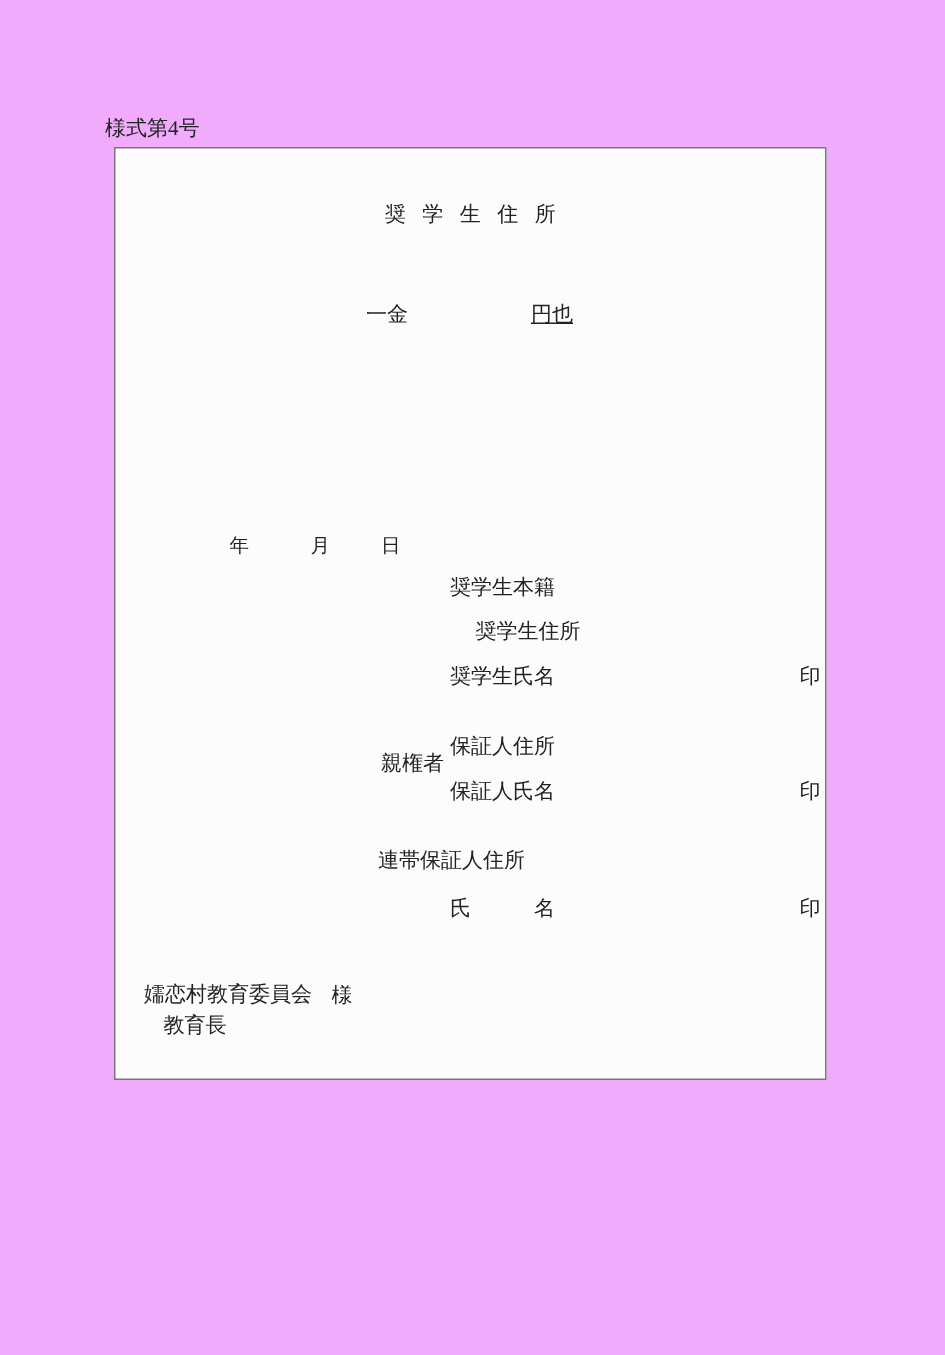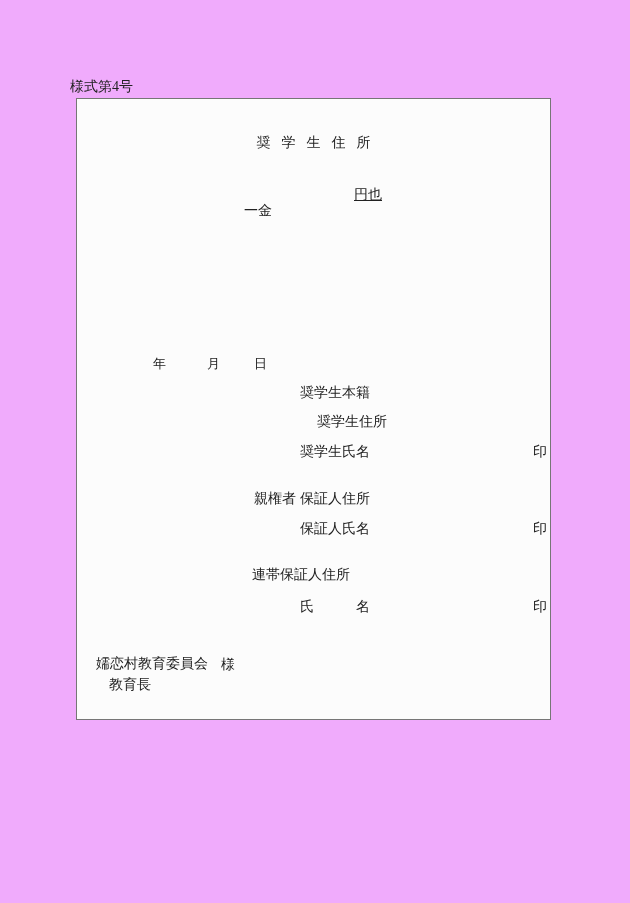--- a/index.html
+++ b/index.html
@@ -65,33 +65,33 @@
 
 <div class="page">
 
   <div class="form-no">様式第4号</div>
 
   <div class="box">
 
     <div class="title">奨学生住所</div>
 
     <span class="pos" style="left:167px; top:103px;">一金</span>
-    <span class="pos" style="left:277px; top:87px;text-decoration:underline;">円也</span>
+    <span class="pos" style="left:277px; top:103px;text-decoration:underline;">円也</span>
 
 
     <span class="pos fs13" style="left:76px;  top:256px;">年</span>
     <span class="pos fs13" style="left:130px; top:256px;">月</span>
     <span class="pos fs13" style="left:177px; top:256px;">日</span>
 
     <span class="pos" style="left:223px; top:285px;">奨学生本籍</span>
     <span class="pos" style="left:223px; top:314px;margin-left:17px;">奨学生住所</span>
     <span class="pos" style="left:223px; top:344px;">奨学生氏名</span>
     <span class="pos" style="left:456px; top:344px;">印</span>
 
-    <span class="pos" style="left:177px; top:391px;">親権者</span>
+    <span class="pos" style="left:177px; top:402px;">親権者</span>
     <span class="pos" style="left:223px; top:391px;">保証人住所</span>
     <span class="pos" style="left:223px; top:421px;">保証人氏名</span>
     <span class="pos" style="left:456px; top:421px;">印</span>
 
     <span class="pos" style="left:175px; top:467px;">連帯保証人住所</span>
     <span class="pos" style="left:223px; top:499px;text-align:right;">氏　　　名</span>
     <span class="pos" style="left:456px; top:499px;">印</span>
 
     <span class="pos" style="left:19px;  top:556px;">嬬恋村教育委員会</span>
     <span class="pos" style="left:32px;  top:577px;">教育長</span>

